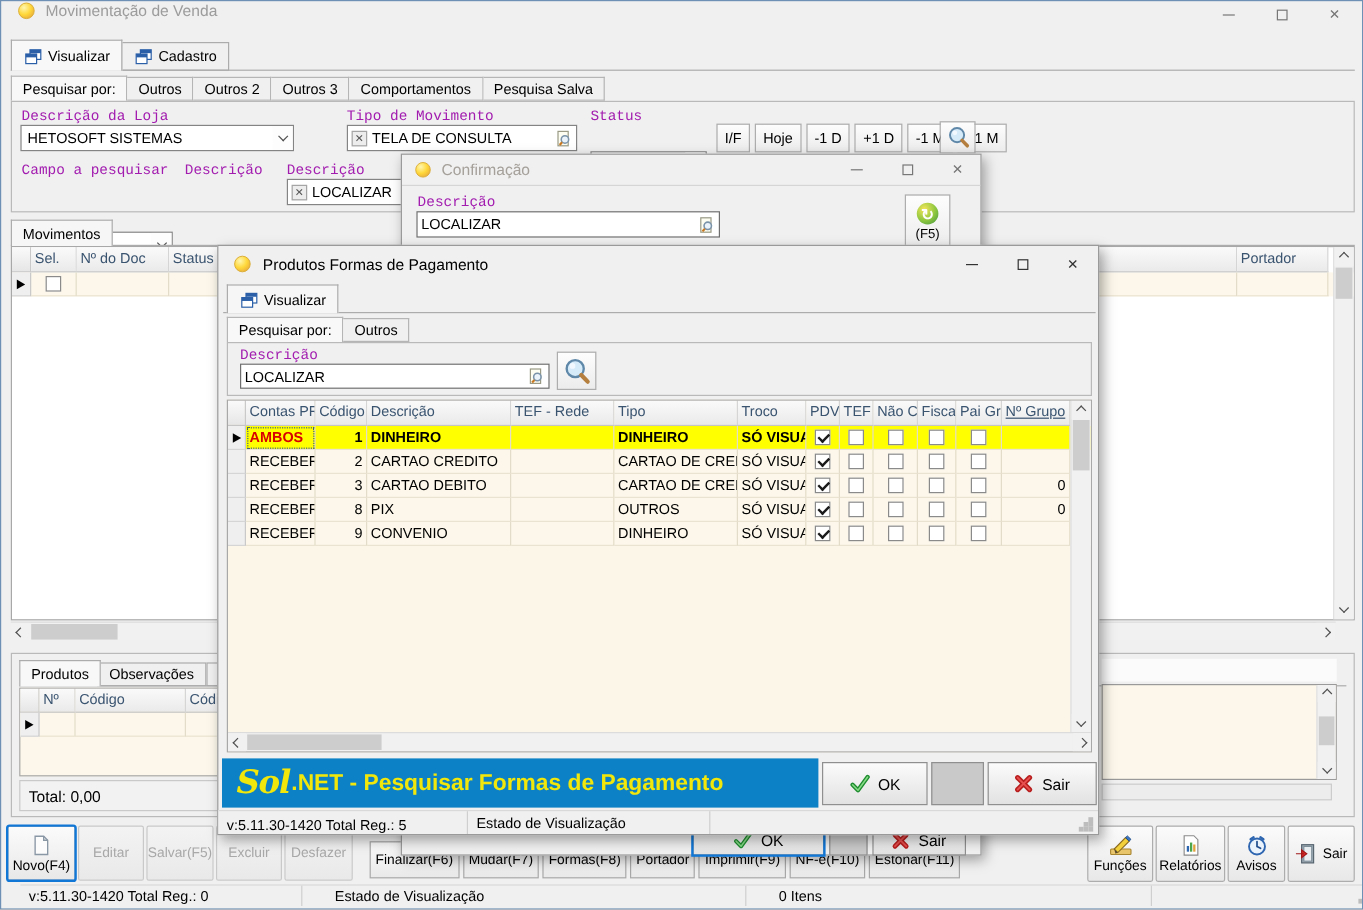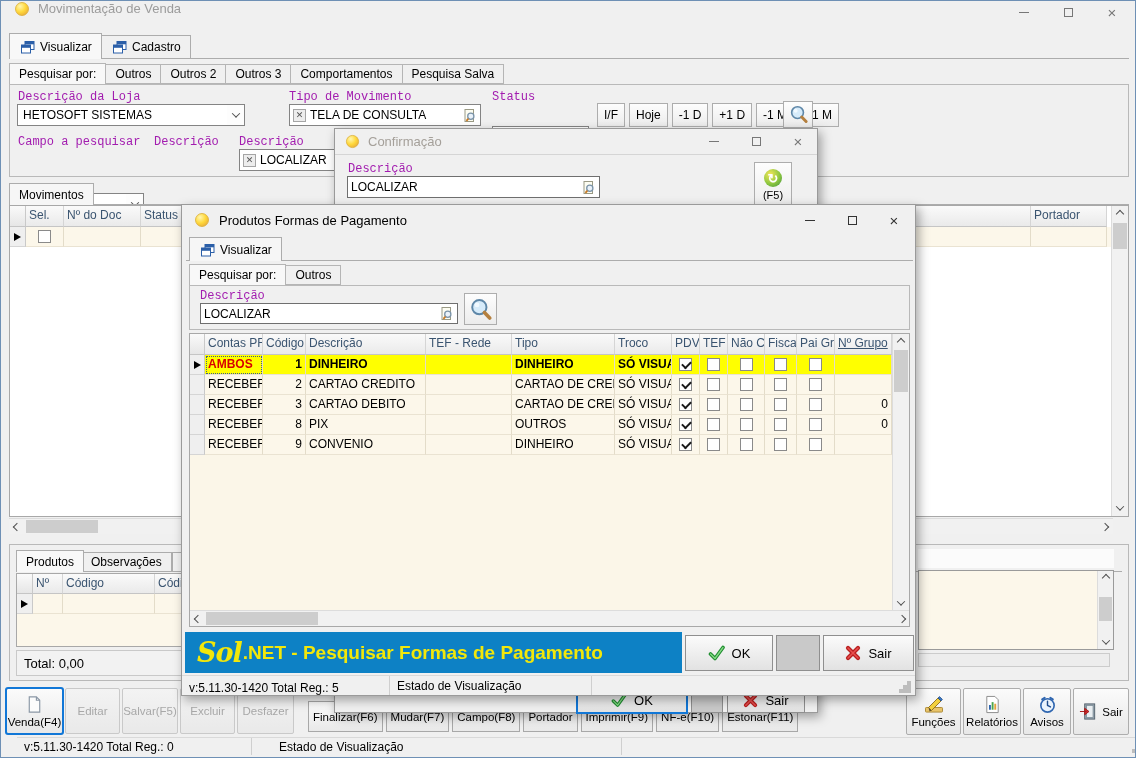--- a/index.html
+++ b/index.html
@@ -330,39 +330,39 @@
             </div>
         </div>
       </div>
       <div class="abs" style="left:908px;top:108px;width:192px;height:14px;background:#EDEDED;border:1px solid #CCC;"></div>
     </div>
 
     <div class="bigbtn abs focusring" style="left:5px;top:687px;width:57px;height:46px;">
       <svg class="ic" width="19" height="19" viewBox="0 0 20 20">
           <use href="#i-doc"></use>
         </svg>
-      <span>Venda(F4)</span>
+      <span>Novo(F4)</span>
     </div>
     <div class="bigbtn dis abs" style="left:64px;top:687px;width:55px;height:46px;">
         <span>Editar</span>
       </div>
     <div class="bigbtn dis abs" style="left:121px;top:687px;width:56px;height:46px;">
         <span>Salvar(F5)</span>
       </div>
     <div class="bigbtn dis abs" style="left:179px;top:687px;width:55px;height:46px;">
         <span>Excluir</span>
       </div>
     <div class="bigbtn dis abs" style="left:236px;top:687px;width:57px;height:46px;">
         <span>Desfazer</span>
       </div>
 
     <div class="abs" id="center-buttons" style="left:307px;top:700px;display:flex;gap:3px;">
         <button class="centerbtn">Finalizar(F6)</button>
         <button class="centerbtn">Mudar(F7)</button>
-        <button class="centerbtn">Campo(F8)</button>
+        <button class="centerbtn">Formas(F8)</button>
         <button class="centerbtn">Portador</button>
         <button class="centerbtn">Imprimir(F9)</button>
         <button class="centerbtn">NF-e(F10)</button>
         <button class="centerbtn">Estonar(F11)</button>
       </div>
 
 
     <div class="bigbtn abs" style="left:905px;top:687px;width:55px;height:47px;">
       <svg class="ic" width="20" height="19" viewBox="0 0 20 19">
           <use href="#i-func"></use>
@@ -387,20 +387,23 @@
         </svg>
       <span>Sair</span>
     </div>
 
     <div class="statusbar" style="left:16px;top:736px;width:1131px;height:18px;gap:20px;">
       <div class="sseg" style="width:235px;">
           <span>v:5.11.30-1420   Total Reg.: 0</span>
         </div>
       <div class="sseg" style="width:350px;">
           <span>Estado de Visualização</span>
+        </div>
+      <div class="sseg" style="width:318px;">
+          <span>0 Itens</span>
         </div>
       <div class="sseg" style="flex:1;border-right:none;position:relative;">
           <span class="grip"></span>
         </div>
     </div>
   </div>
 
   <div class="dlg" style="left:333px;top:127px;width:484px;height:585px;z-index:10;">
     <div class="abs" style="left:0;top:0;right:0;height:26px;display:flex;align-items:center;border-bottom:1px solid #D5D5D5;">
       <svg class="ic" width="15" height="15" viewBox="0 0 16 16" style="margin-left:10px;">

